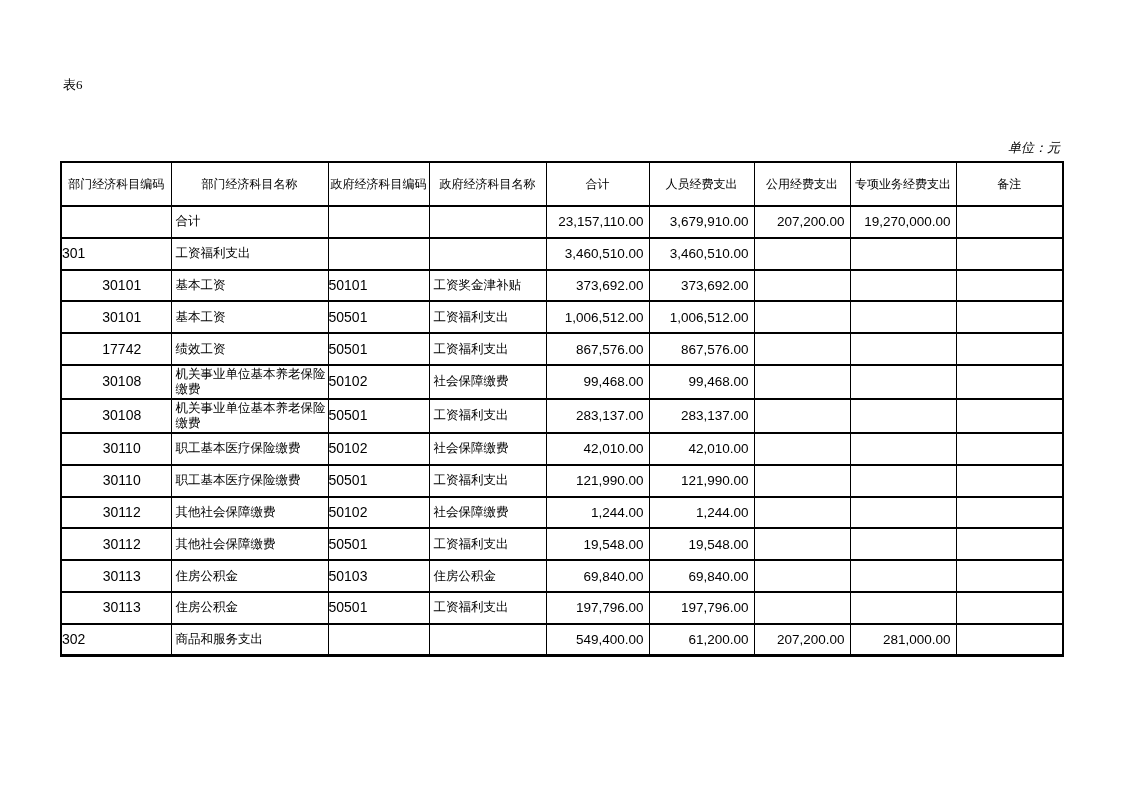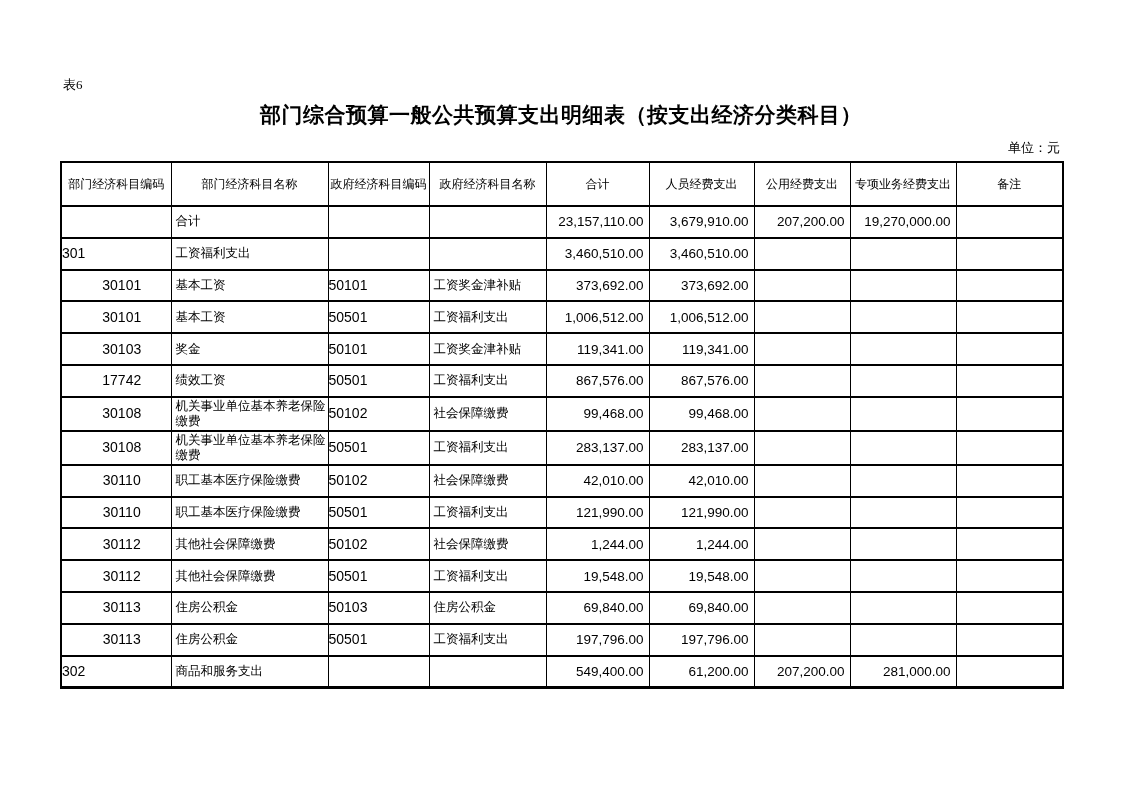--- a/index.html
+++ b/index.html
@@ -37,20 +37,21 @@
     letter-spacing: 0.5px;
   }
   .unit-note {
     position: absolute;
     left: 760px;
     top: 139px;
     width: 300px;
     text-align: right;
     font-size: 13px;
     font-family: "Liberation Serif", serif;
+    font-style: italic;
   }
   table.budget {
     position: absolute;
     left: 60px;
     top: 161px;
     border-collapse: collapse;
     table-layout: fixed;
     width: 1002px;
     border: 2px solid #000;
     border-bottom-width: 3px;
@@ -114,21 +115,20 @@
     font-size: 12px;
   }
 </style>
 </head>
 <body>
 
 <div class="page">
 
   <div class="table-label">表6</div>
 
-  <div class="doc-title">部门综合预算一般公共预算支出明细表（按支出经济分类科目）</div>
 
   <div class="unit-note">单位：元</div>
 
   <table class="budget">
     <colgroup>
       <col class="c0">
         <col class="c1">
         <col class="c2">
         <col class="c3">
       <col class="c4">
@@ -189,31 +189,20 @@
           <td class="cname">基本工资</td>
           <td class="code">50501</td>
           <td class="cname">工资福利支出</td>
           <td class="num">1,006,512.00</td>
           <td class="num">1,006,512.00</td>
           <td class="num"></td>
           <td class="num"></td>
           <td class="remark"></td>
         </tr>
         <tr>
-          <td class="code sub">30103</td>
-          <td class="cname">奖金</td>
-          <td class="code">50101</td>
-          <td class="cname">工资奖金津补贴</td>
-          <td class="num">119,341.00</td>
-          <td class="num">119,341.00</td>
-          <td class="num"></td>
-          <td class="num"></td>
-          <td class="remark"></td>
-        </tr>
-        <tr>
           <td class="code sub">17742</td>
           <td class="cname">绩效工资</td>
           <td class="code">50501</td>
           <td class="cname">工资福利支出</td>
           <td class="num">867,576.00</td>
           <td class="num">867,576.00</td>
           <td class="num"></td>
           <td class="num"></td>
           <td class="remark"></td>
         </tr>

